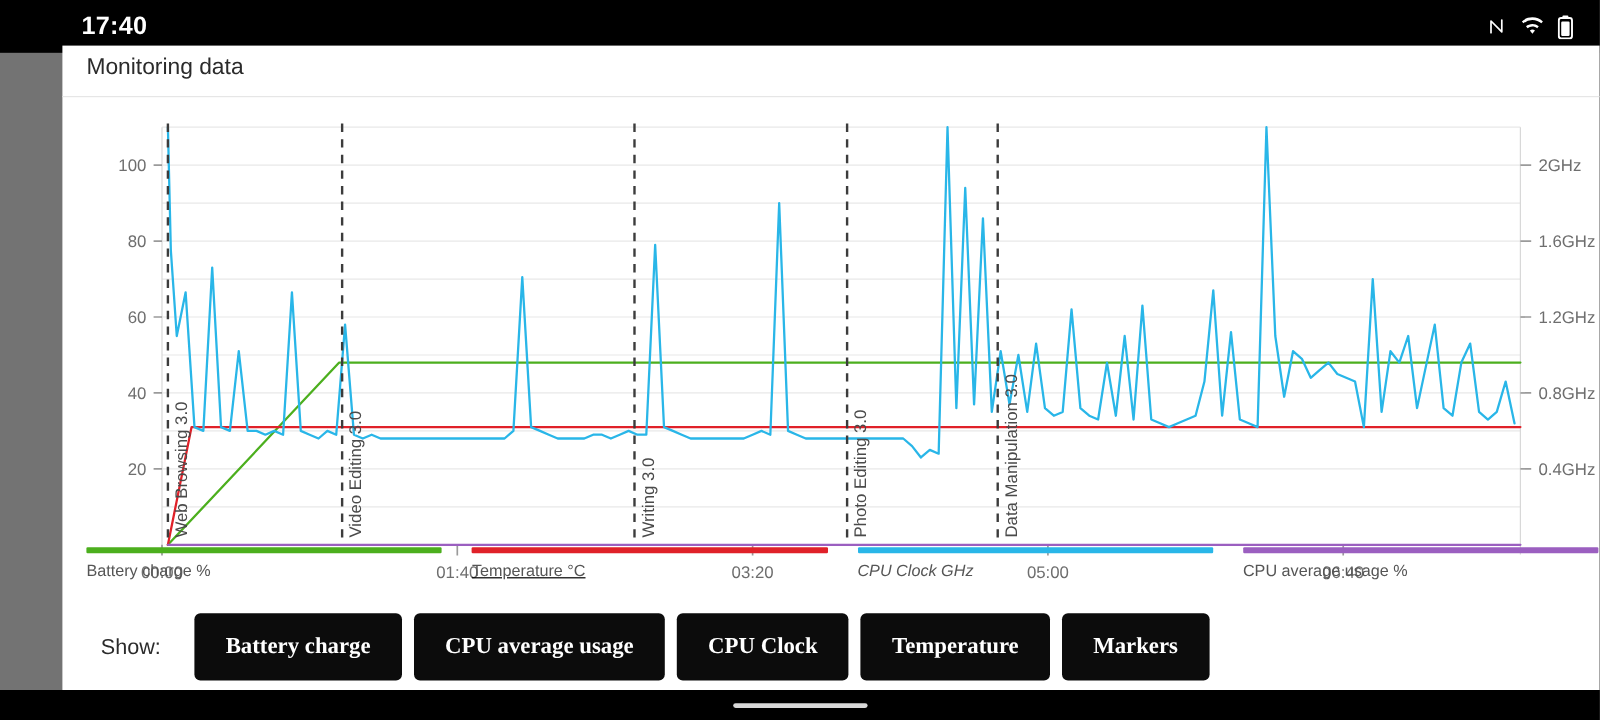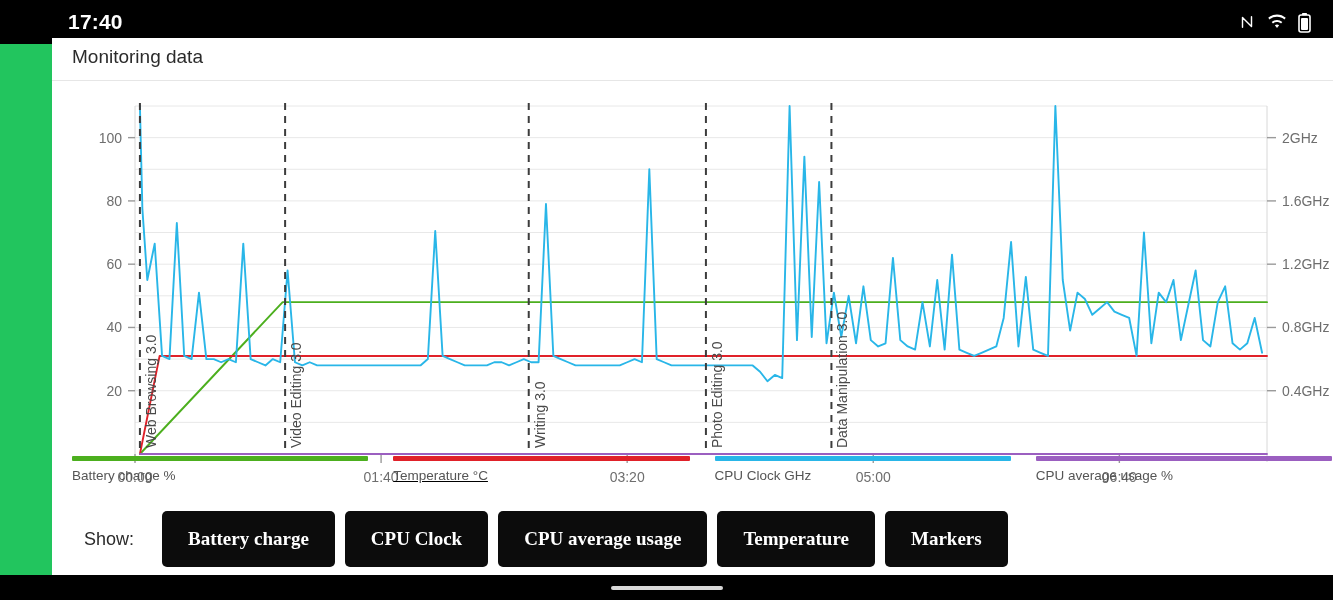--- a/index.html
+++ b/index.html
@@ -2,21 +2,21 @@
 <html><head>
 <meta charset="utf-8">
 <style>
   * { box-sizing: border-box; margin: 0; padding: 0; }
   html, body {
     width: 1333px; height: 600px;
     background: #000;
     font-family: "Liberation Sans", sans-serif;
     overflow: hidden;
   }
-  #root { position: relative; width: 1154px; height: 600px; background: #22c55e; border-radius: 7px; }
+  #root { position: relative; width: 1154px; height: 600px; background: #737373; border-radius: 7px; }
 
   
   .statusbar {
     position: absolute; top: 0; left: 0; width: 1333px; height: 44px;
     background: #000; color: #fff;
     display: flex; align-items: center; justify-content: space-between;
     padding: 0 22px 0 68px;
   }
   .clock { font-size: 21px; font-weight: 600; letter-spacing: .2px; color:#fff; }
   .sysicons { display: flex; align-items: center; gap: 11px; }
@@ -185,36 +185,36 @@
 
     <div class="legend" id="legend">
         <div class="legend-item" style="width: 312.25px; margin-left: 20px;">
           <div class="legend-bar" style="background: rgb(76, 175, 30); width: 296.25px;"></div>
           <div class="legend-label">Battery charge %</div>
         </div>
         <div class="legend-item" style="width: 312.25px; margin-left: 0px; text-decoration: underline;">
           <div class="legend-bar" style="background: rgb(224, 33, 41); width: 296.25px;"></div>
           <div class="legend-label">Temperature °C</div>
         </div>
-        <div class="legend-item" style="width: 312.25px; margin-left: 0px;">
+        <div class="legend-item" style="width: 312.25px; margin-left: 0px; font-style: italic;">
           <div class="legend-bar" style="background: rgb(41, 182, 232); width: 296.25px;"></div>
           <div class="legend-label">CPU Clock GHz</div>
         </div>
         <div class="legend-item" style="width: 312.25px; margin-left: 0px;">
           <div class="legend-bar" style="background: rgb(155, 95, 192); width: 296.25px;"></div>
           <div class="legend-label">CPU average usage %</div>
         </div>
       </div>
 
     <div class="showrow">
       <span class="showlabel">Show:</span>
       <span id="btns" style="display:flex;gap:10px;">
           <button class="btn">Battery charge</button>
+          <button class="btn">CPU average usage</button>
           <button class="btn">CPU Clock</button>
-          <button class="btn">CPU average usage</button>
           <button class="btn">Temperature</button>
           <button class="btn">Markers</button>
         </span>
     </div>
   </div>
 
   <div class="navbar">
     <div class="navpill"></div>
   </div>
 </div>

